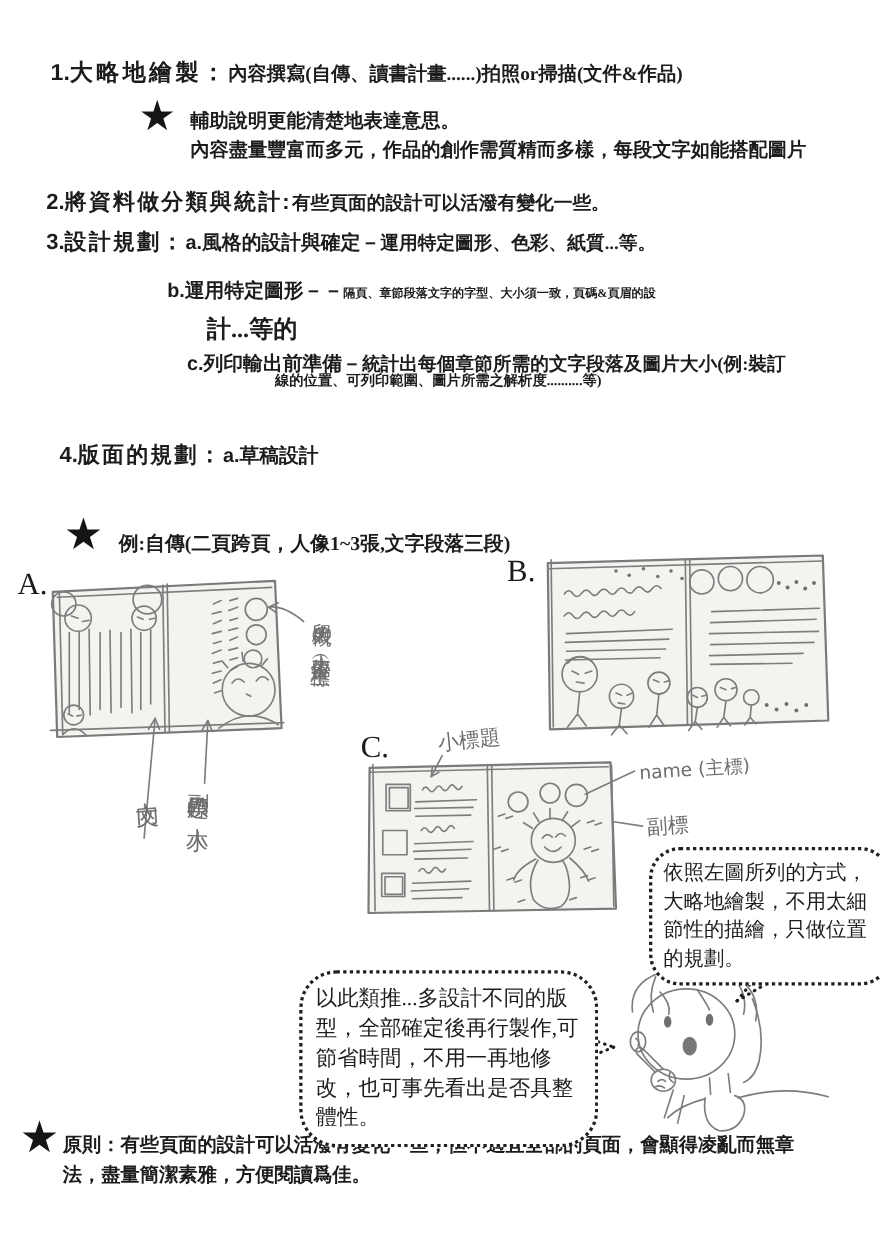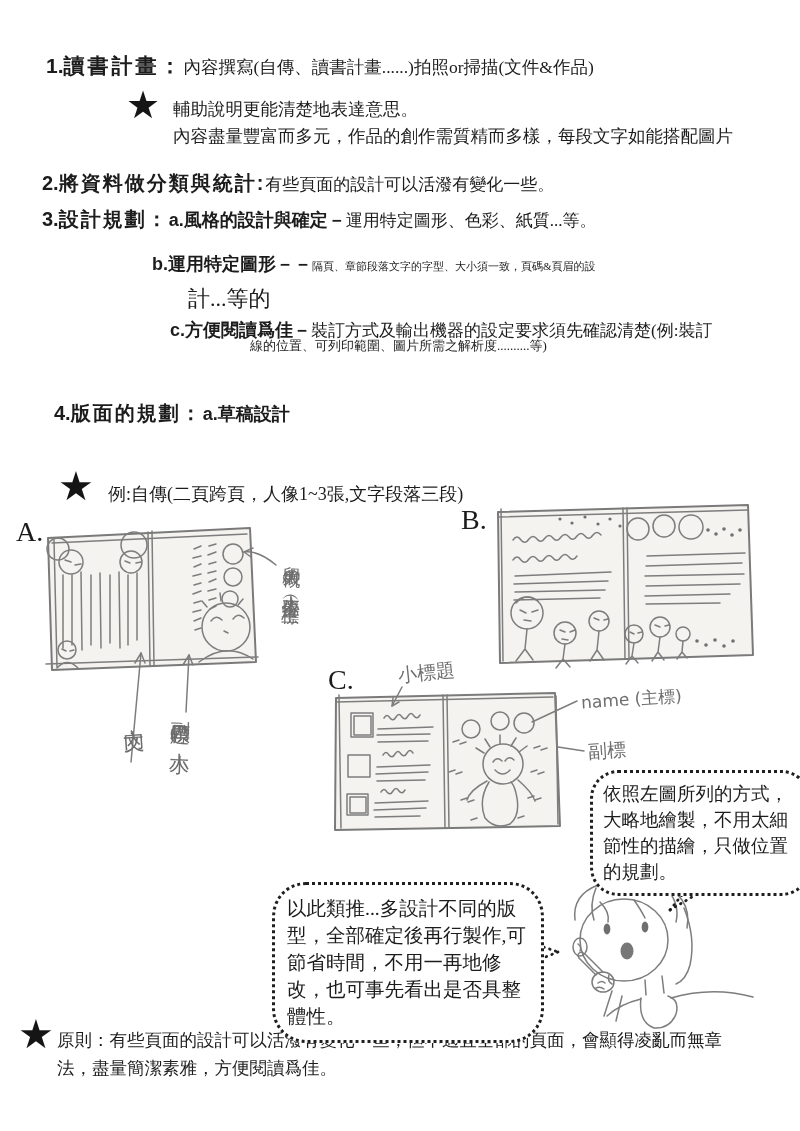--- a/index.html
+++ b/index.html
@@ -1,20 +1,20 @@
 <!DOCTYPE html>
 <html><head>
 <meta charset="utf-8">
 <style>
   html,body{margin:0;padding:0;background:#e8e8e8}
   #page{position:relative;width:800px;height:1131px;background:#ffffff;overflow:hidden;
         font-family:"Liberation Serif","DejaVu Serif",serif;color:#1c1c1c}
   .t{position:absolute;white-space:nowrap}
   .h{font-family:"Liberation Sans","DejaVu Sans",sans-serif;font-weight:bold}
-  .m{font-family:"Liberation Serif","DejaVu Serif",serif;font-weight:normal}
+  .m{font-family:"Liberation Serif","DejaVu Serif",serif;font-weight:bold}
   .num{font-family:"Liberation Sans","DejaVu Sans",sans-serif;font-weight:bold}
   .star{font-family:"DejaVu Sans",sans-serif;color:#151515;line-height:1}
   .v{writing-mode:vertical-rl;text-orientation:upright;letter-spacing:2px}
   .pencil{color:#6e6e6e;font-family:"DejaVu Sans",sans-serif}
   .serifbig{font-family:"Liberation Serif","DejaVu Serif",serif;font-size:28px}
   .bubble{position:absolute;border:3px dotted #1f1f1f;border-radius:28px;background:#fff;
           font-family:"Liberation Serif","DejaVu Serif",serif;white-space:normal;z-index:5}
   .bubble .inner{white-space:normal}
   svg{position:absolute;left:0;top:0}
 </style>
@@ -216,21 +216,21 @@
 
     <g stroke="#1f1f1f" stroke-width="2.8" stroke-dasharray="0.6 5.5" stroke-linecap="round" fill="none">
       <path d="M697,876 L670,910"></path>
         <path d="M670,910 L714,884"></path>
       <path d="M515,937 L558,952"></path>
         <path d="M558,952 L513,970"></path>
     </g>
   </svg>
 
   <div class="t" style="left:46px;top:52px;font-size:21px">
-    <span class="num">1.</span><span class="h" style="letter-spacing:3px">讀書計畫：</span><span class="m" style="font-size:17.5px">內容撰寫(自傳、讀書計畫......)拍照or掃描(文件&amp;作品)</span>
+    <span class="num">1.</span><span class="h" style="letter-spacing:3px">大略地繪製：</span><span class="m" style="font-size:17.5px">內容撰寫(自傳、讀書計畫......)拍照or掃描(文件&amp;作品)</span>
   </div>
 
   <div class="t star" style="left:126px;top:86px;font-size:38px">★</div>
   <div class="t m" style="left:173px;top:96px;font-size:17.5px;line-height:27px">
     <div>輔助說明更能清楚地表達意思。</div>
     <div>內容盡量豐富而多元，作品的創作需質精而多樣，每段文字如能搭配圖片</div>
   </div>
 
   <div class="t" style="left:42px;top:170px;font-size:20px">
     <span class="num">2.</span><span class="h" style="letter-spacing:2px">將資料做分類與統計:</span><span class="m" style="font-size:17px">有些頁面的設計可以活潑有變化一些。</span>
@@ -239,21 +239,21 @@
   <div class="t" style="left:42px;top:206px;font-size:20px">
     <span class="num">3.</span><span class="h" style="letter-spacing:2px">設計規劃：</span><span class="h" style="font-size:18px">a.風格的設計與確定－</span><span class="m" style="font-size:17px">運用特定圖形、色彩、紙質...等。</span>
   </div>
 
   <div class="t" style="left:152px;top:252px;font-size:18px">
     <span class="h">b.運用特定圖形－－</span><span class="m" style="font-size:11px">隔頁、章節段落文字的字型、大小須一致，頁碼&amp;頁眉的設</span>
   </div>
   <div class="t m" style="left:188px;top:284px;font-size:22px">計...等的</div>
 
   <div class="t" style="left:170px;top:318px;font-size:18px">
-    <span class="h">c.方便閱讀爲佳－</span><span class="m" style="font-size:17px">裝訂方式及輸出機器的設定要求須先確認清楚(例:裝訂</span>
+    <span class="h">c.列印輸出前準備－</span><span class="m" style="font-size:17px">統計出每個章節所需的文字段落及圖片大小(例:裝訂</span>
   </div>
   <div class="t m" style="left:250px;top:337px;font-size:13px">線的位置、可列印範圍、圖片所需之解析度..........等)</div>
 
   <div class="t" style="left:54px;top:400px;font-size:20px">
     <span class="num">4.</span><span class="h" style="letter-spacing:2px">版面的規劃：</span><span class="h" style="font-size:18px">a.草稿設計</span>
   </div>
 
   <div class="t star" style="left:58px;top:466px;font-size:40px">★</div>
   <div class="t m" style="left:108px;top:482px;font-size:18px">例:自傳(二頁跨頁，人像1~3張,文字段落三段)</div>
 

